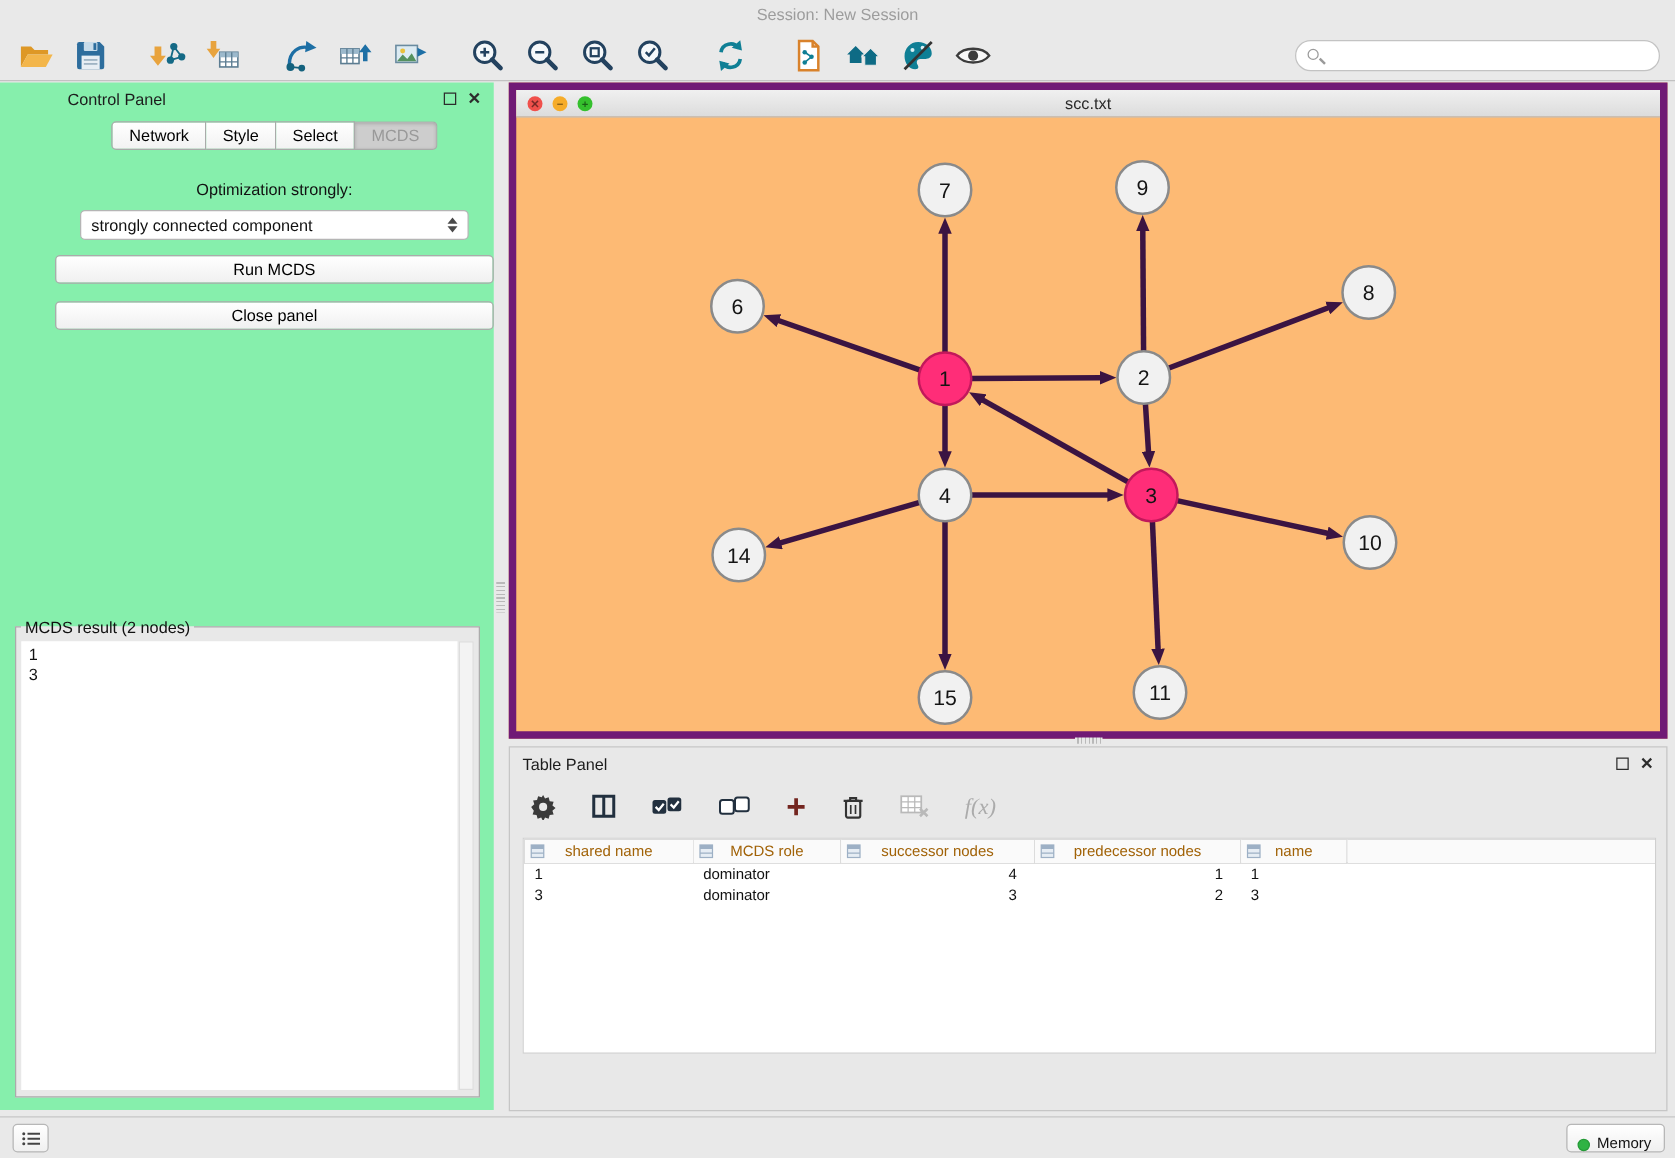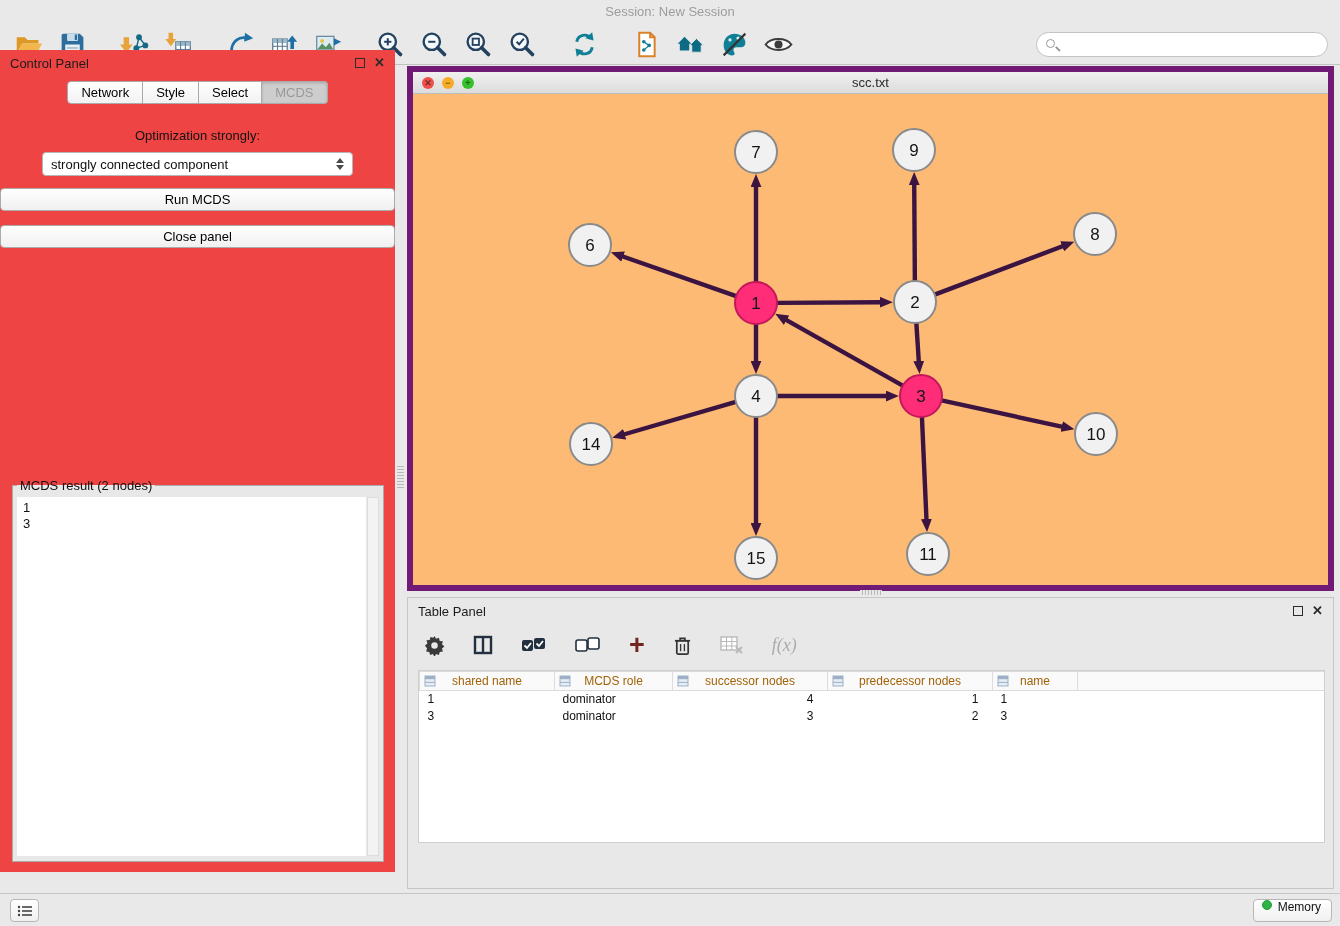--- a/index.html
+++ b/index.html
@@ -27,21 +27,21 @@
     background:#9a9a9a; transform:rotate(45deg); }
 
   
   .panel-header { height:26px; display:flex; align-items:center; padding:0 10px; font-size:13px; color:#1c1c1c; }
   .win-btns { margin-left:auto; display:flex; align-items:center; gap:9px; }
   .float-btn { width:10px; height:10px; border:1.6px solid #2c2c2c; display:inline-block; background:transparent; }
   .icon-x { font-size:13px; font-weight:bold; color:#2c2c2c; line-height:10px; }
   .icon-x::before { content:"\2715"; }
 
   
-  .control-panel { position:absolute; left:0; top:50px; width:395px; height:822px; background:#ef4444; }
+  .control-panel { position:absolute; left:0; top:66px; width:395px; height:822px; background:#86efac;padding-left:44px; }
   .seg { display:flex; justify-content:center; }
   .cp-tabs { margin-top:5px; }
   .seg-btn { border:1px solid #aaa; border-left:none; background:linear-gradient(#ffffff,#f2f2f2);
     font-size:13px; padding:3px 13px; color:#000; font-family:"Liberation Sans",sans-serif; cursor:default; }
   .seg-btn:first-child { border-left:1px solid #aaa; border-radius:4px 0 0 4px; }
   .seg-btn:last-child { border-radius:0 4px 4px 0; }
   .seg-btn.active { background:#cdcdcd; color:#999; box-shadow:inset 0 1px 3px rgba(0,0,0,.18); }
 
   .opt-label { margin-top:24px; text-align:center; font-size:13px; color:#111; }
   .dropdown { margin:9px auto 0; width:311px; height:24px; background:#fff; border:1px solid #b5b5b5;
@@ -101,21 +101,21 @@
   .tp-tabs { position:absolute; bottom:6px; left:0; right:0; display:flex; justify-content:center; }
 
   
   .statusbar { position:absolute; left:0; bottom:0; width:1340px; height:33px; background:#e9e9e9;
     border-top:1px solid #c6c6c6; }
   .list-btn { position:absolute; left:10px; top:5px; width:29px; height:23px; border:1px solid #b7b7b7;
     border-radius:4px; background:linear-gradient(#ffffff,#f0f0f0); display:flex; align-items:center;
     justify-content:center; cursor:default; }
   .memory-btn { position:absolute; right:8px; top:5px; height:23px; border:1px solid #b7b7b7; border-radius:4px;
     background:linear-gradient(#ffffff,#f0f0f0); font-size:12px; padding:0 10px 0 8px; display:flex;
-    align-items:flex-start; gap:6px; color:#111; font-family:"Liberation Sans",sans-serif; cursor:default; }
+    align-items:flex-end; gap:6px; color:#111; font-family:"Liberation Sans",sans-serif; cursor:default; }
   .memory-dot { width:10px; height:10px; border-radius:50%; background:#2fb344; border:1px solid #249a37; }
 </style>
 </head>
 <body>
 
 <div class="app">
 
   <div class="titlebar">
     <span>Session: New Session</span>
   </div>

